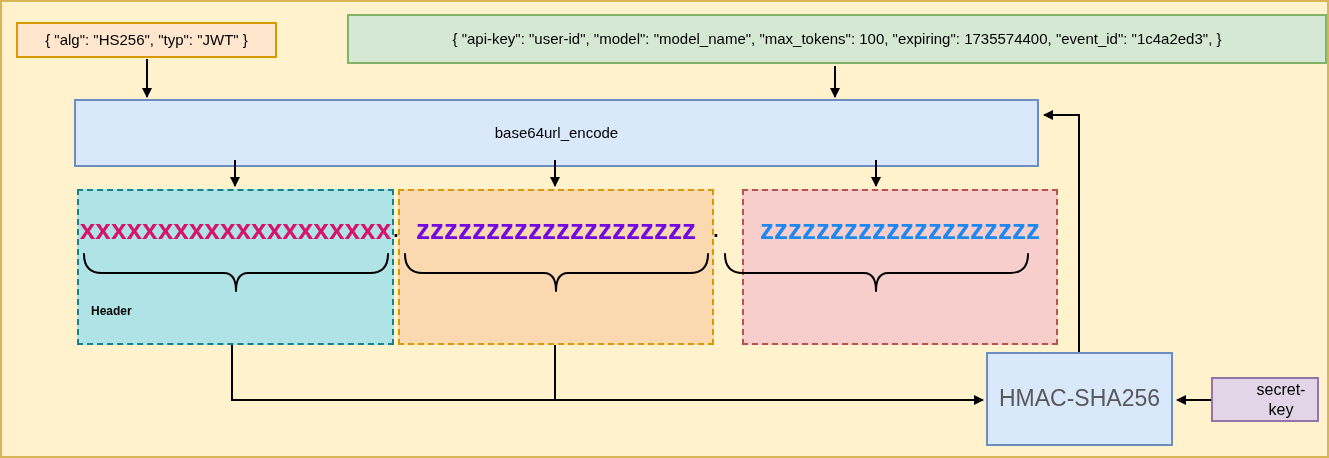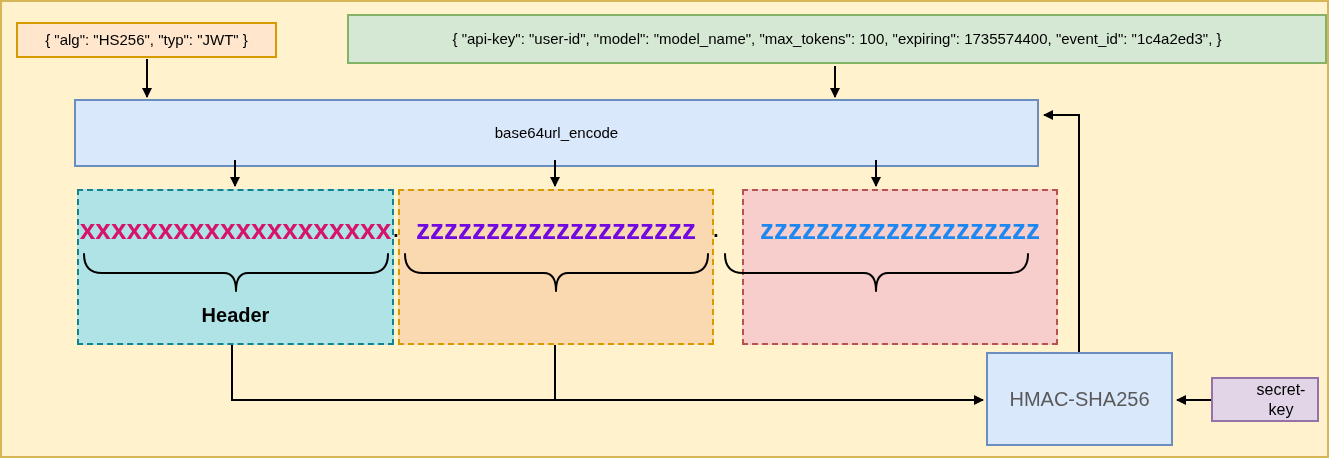--- a/index.html
+++ b/index.html
@@ -29,21 +29,21 @@
     left:345px;top:12px;width:980px;height:50px;
     background:#d5e8d4;border:2px solid #82b366;
   }
   .encode-box{
     left:72px;top:97px;width:965px;height:68px;
     background:#dae8fc;border:2px solid #6c8ebf;
   }
   .hmac-box{
     left:984px;top:350px;width:187px;height:94px;
     background:#dae8fc;border:2px solid #6c8ebf;
-    color:#595959;font-size:20px;
+    color:#595959;font-size:23px;
   }
   .secret-box{
     left:1209px;top:375px;width:108px;height:45px;
     background:#e1d5e7;border:2px solid #9673a6;
     font-size:16px;
     padding-left:32px;
   }
   .token-box{
     position:absolute;top:187px;height:156px;
     box-sizing:border-box;
@@ -61,22 +61,22 @@
   .ly{color:#7109e0;}
   .lz{color:#1e88f0;}
   .dot{
     position:absolute;top:204px;width:24px;height:44px;
     line-height:44px;text-align:center;
     font-size:28px;color:#000;z-index:4;
   }
   .dot1{left:382px;}
   .dot2{left:702px;}
   .token-label{
-    position:absolute;left:0;right:0;top:113px;
-    text-align:center;font-size:20px;color:#000;
+    position:absolute;left:12px;right:0;top:113px;
+    font-size:12px;color:#000;
   }
   .overlay{
     position:absolute;left:0;top:0;width:1329px;height:458px;
     pointer-events:none;z-index:5;
   }
 </style>
 </head>
 <body>
 
 <div class="canvas">

